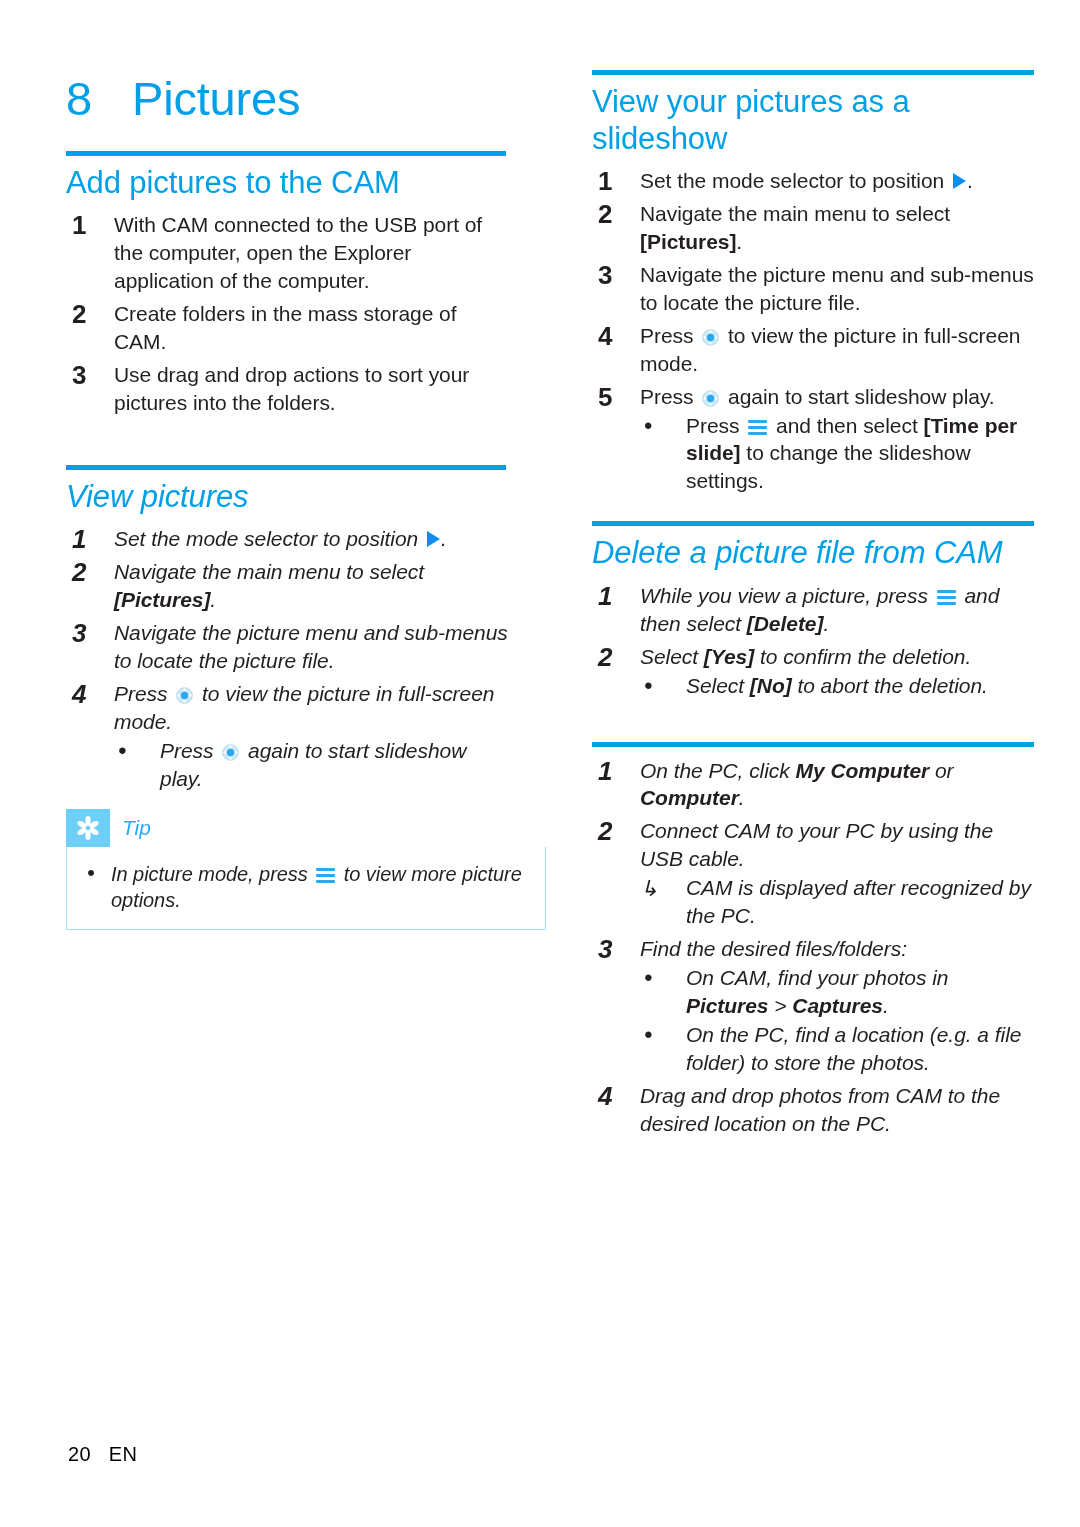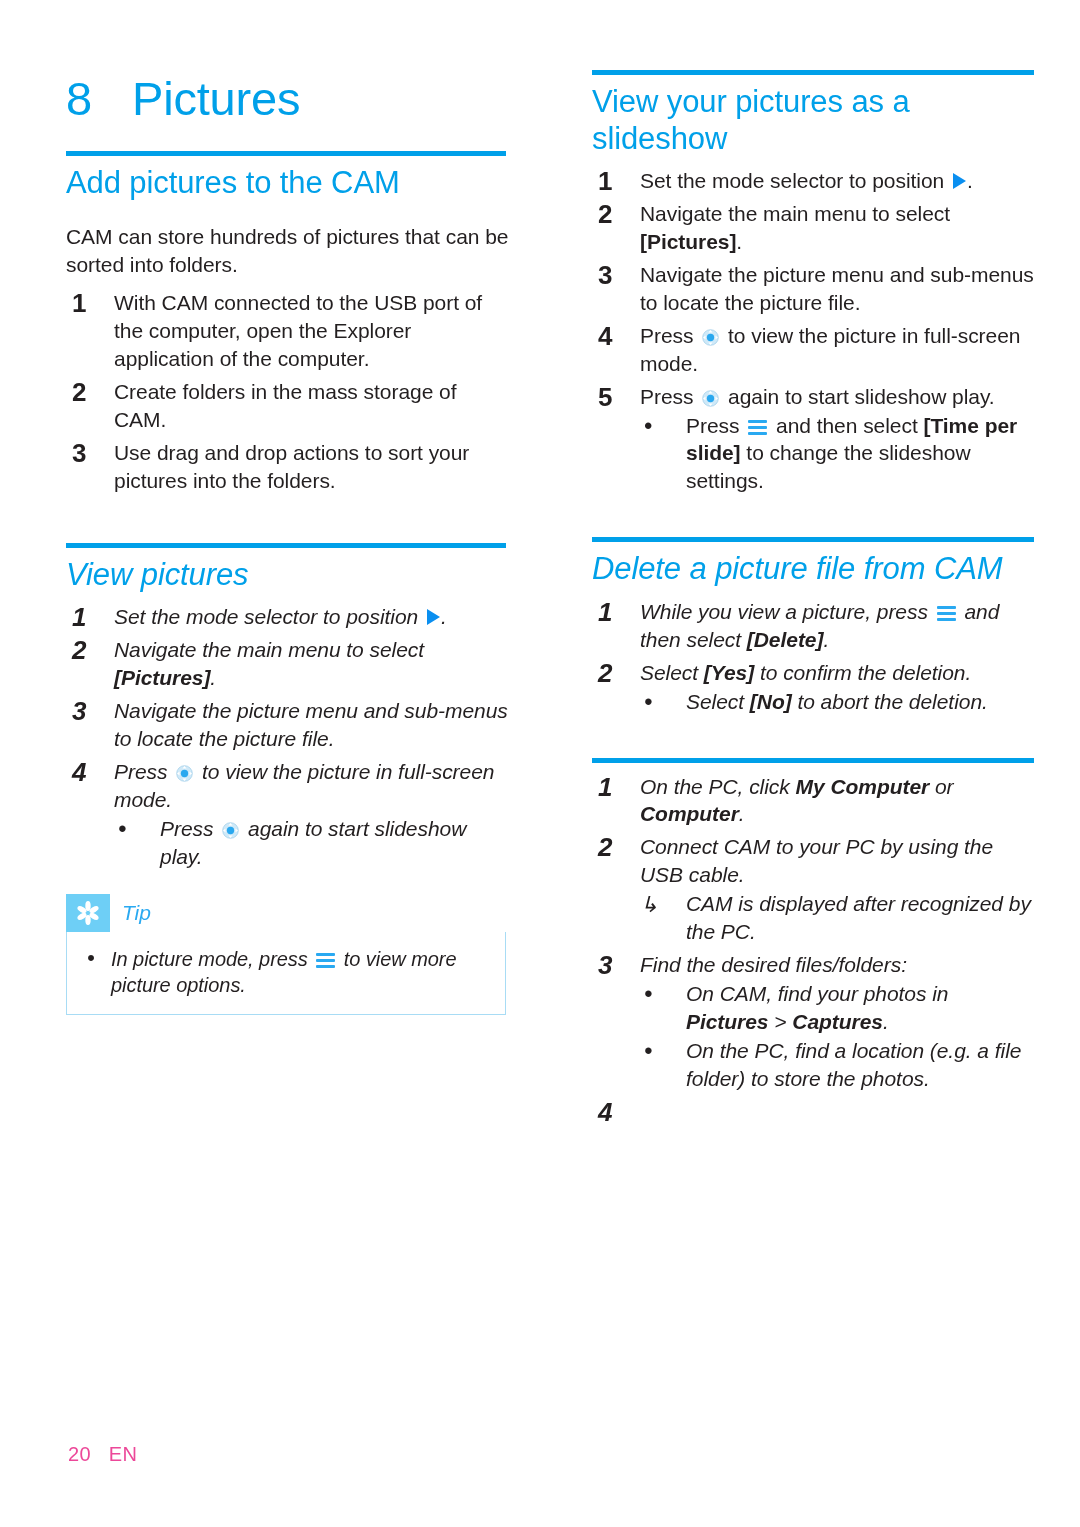--- a/index.html
+++ b/index.html
@@ -166,22 +166,22 @@
     display: block;
     height: 3px;
     background: #29a9f1;
     border-radius: 1px;
     margin-bottom: 3px;
   }
   .ico-menu span:last-child { margin-bottom: 0; }
 
   
   .tipbox {
-    margin-top: 23px;
-    width: 440px;
+    margin-top: 16px;
+    width: 480px;
   }
   .tip-head {
     display: flex;
     align-items: center;
     height: 38px;
   }
   .tip-badge {
     width: 44px;
     height: 38px;
     background: #6ecff6;
@@ -220,21 +220,21 @@
     font-size: 22px;
   }
 
   
   .footer {
     position: absolute;
     left: 68px;
     top: 1443px;
     font-size: 20px;
     letter-spacing: 0.3px;
-    color: #ec4899;
+    color: #000000;
   }
   .footer .pg { margin-right: 18px; }
 
   
   .sec { margin-top: 0; }
   .sec + .sec { margin-top: 0; font-style: italic; }
 </style>
 </head>
 <body>
 
@@ -244,21 +244,20 @@
 
     <h1 class="chapter">
       <span class="chapter-num">8</span>
       <span class="chapter-name">Pictures</span>
     </h1>
 
     <div id="left-sections">
         <div class="sec" style="margin-top: 26px;">
           <div class="rule"></div>
           <h2 class="h2">Add pictures to the CAM</h2>
-          <p class="para">CAM can store hundreds of pictures that can be sorted into folders.</p>
           <ol class="steps">
             <li><span class="num">1</span><span>With CAM connected to the USB port of the computer, open the Explorer application of the computer.</span></li>
             <li><span class="num">2</span><span>Create folders in the mass storage of CAM.</span></li>
             <li><span class="num">3</span><span>Use drag and drop actions to sort your pictures into the folders.</span></li>
           </ol>
         </div>
         <div class="sec" style="margin-top: 48px;">
           <div class="rule"></div>
           <h2 class="h2">View pictures</h2>
           <ol class="steps">
@@ -335,42 +334,42 @@
                     <path d="M10 1.2 L12.4 4.2 L7.6 4.2 Z" fill="#ffffff"></path>
                     <path d="M10 18.8 L12.4 15.8 L7.6 15.8 Z" fill="#ffffff"></path>
                     <path d="M1.2 10 L4.2 7.6 L4.2 12.4 Z" fill="#ffffff"></path>
                     <path d="M18.8 10 L15.8 7.6 L15.8 12.4 Z" fill="#ffffff"></path>
                     <circle cx="10" cy="10" r="4.3" fill="#2aa8ef"></circle>
                   </svg></span> again to start slideshow play.</span><ul class="sub">
                 <li><span class="marker dot">•</span>Press <span class="icon-inline ico-menu"><span></span><span></span><span></span></span> and then select <b>[Time per slide]</b> to change the slideshow settings.</li>
               </ul></li>
           </ol>
         </div>
-        <div class="sec" style="margin-top: 42px;">
+        <div class="sec" style="margin-top: 26px;">
           <div class="rule"></div>
           <h2 class="h2">Delete a picture file from CAM</h2>
           <ol class="steps">
             <li><span class="num">1</span><span>While you view a picture, press <span class="icon-inline ico-menu"><span></span><span></span><span></span></span> and then select <b>[Delete]</b>.</span></li>
             <li><span class="num">2</span><span>Select <b>[Yes]</b> to confirm the deletion.</span><ul class="sub">
                 <li><span class="marker dot">•</span>Select <b>[No]</b> to abort the deletion.</li>
               </ul></li>
           </ol>
         </div>
         <div class="sec" style="margin-top: 42px;">
           <div class="rule"></div>
           <ol class="steps">
             <li><span class="num">1</span><span>On the PC, click <b>My Computer</b> or <b>Computer</b>.</span></li>
             <li><span class="num">2</span><span>Connect CAM to your PC by using the USB cable.</span><ul class="sub">
                 <li><span class="marker arrow">↳</span>CAM is displayed after recognized by the PC.</li>
               </ul></li>
             <li><span class="num">3</span><span>Find the desired files/folders:</span><ul class="sub">
                 <li><span class="marker dot">•</span>On CAM, find your photos in <b>Pictures</b> &gt; <b>Captures</b>.</li>
                 <li><span class="marker dot">•</span>On the PC, find a location (e.g. a file folder) to store the photos.</li>
               </ul></li>
-            <li><span class="num">4</span></li>
+            <li><span class="num">4</span><span>Drag and drop photos from CAM to the desired location on the PC.</span></li>
           </ol>
         </div>
       </div>
   </div>
 
   <div class="footer">
     <span class="pg">20</span><span>EN</span>
   </div>
 
 </div>

